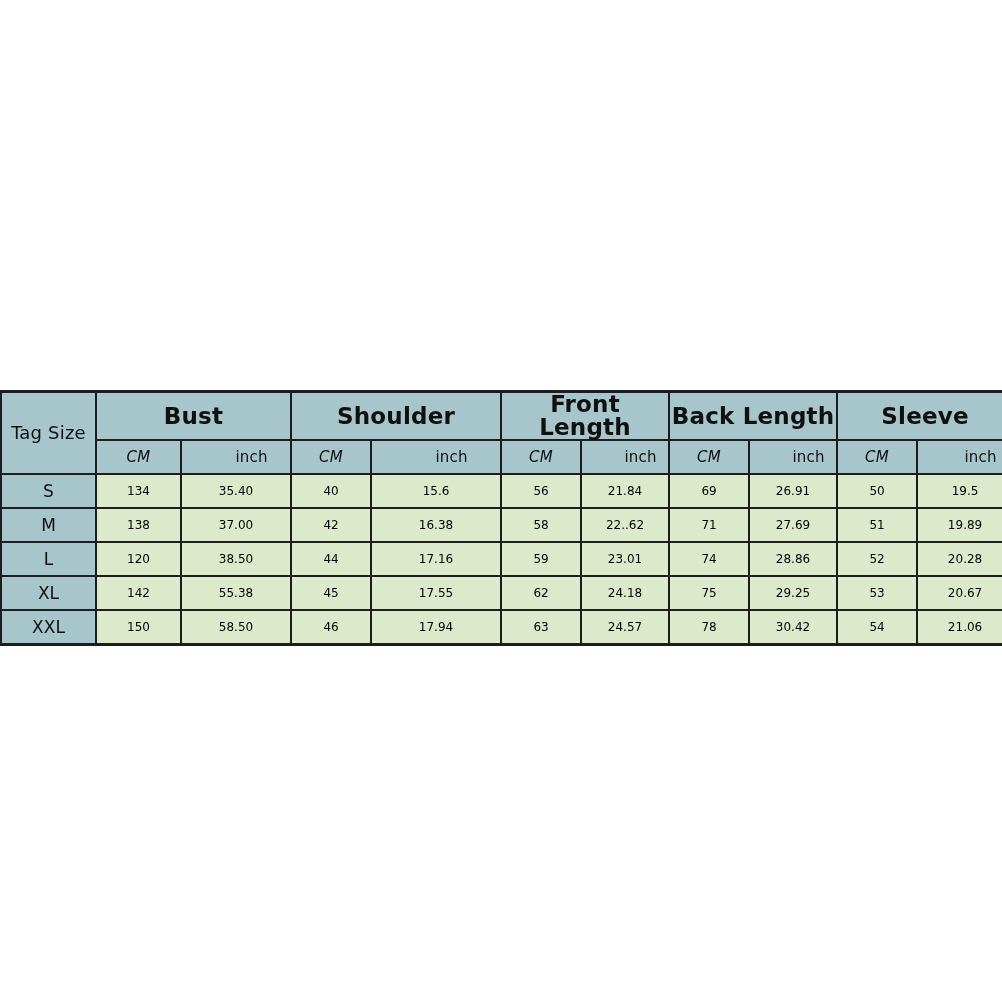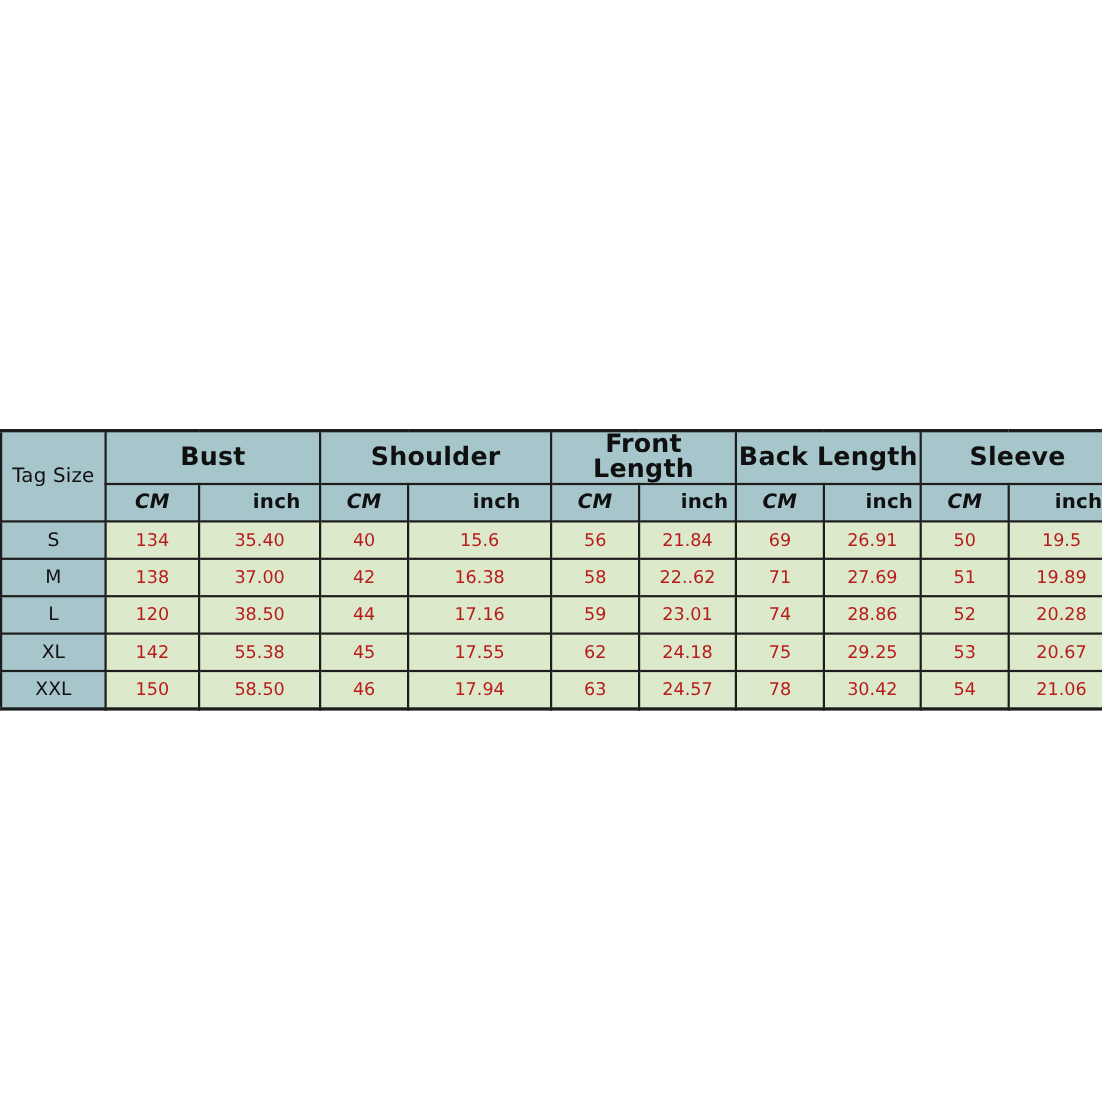--- a/index.html
+++ b/index.html
@@ -55,22 +55,22 @@
     font-weight: bold;
     font-size: 19px;
     letter-spacing: 0.2px;
     height: 30px;
   }
   .hdr-group {
     font-size: 23px;
     font-weight: bold;
   }
   .hdr-unit {
-    font-size: 18px;
-    font-weight: bold;
+    font-size: 15px;
+    font-weight: normal;
     font-style: italic;
     height: 32px;
   }
   .hdr-unit.roman {
     font-style: normal;
     padding-left: 31px;
   }
   .tagsize-head {
     background: #a6c6cb;
     font-size: 18px;
@@ -80,22 +80,22 @@
   
   .size-label {
     background: #a6c6cb;
     color: #101010;
     font-size: 17px;
     font-weight: normal;
     height: 32px;
   }
   .val {
     background: #dceacb;
-    color: #b91c1c;
-    font-size: 16px;
+    color: #000000;
+    font-size: 12px;
     font-weight: normal;
     height: 32px;
   }
 
   
   col.c-tag    { width: 95px; }
   col.c-cm     { width: 85px; }
   col.c-in     { width: 110px; }
   col.c-cm-s   { width: 80px; }
   col.c-in-s   { width: 130px; }

